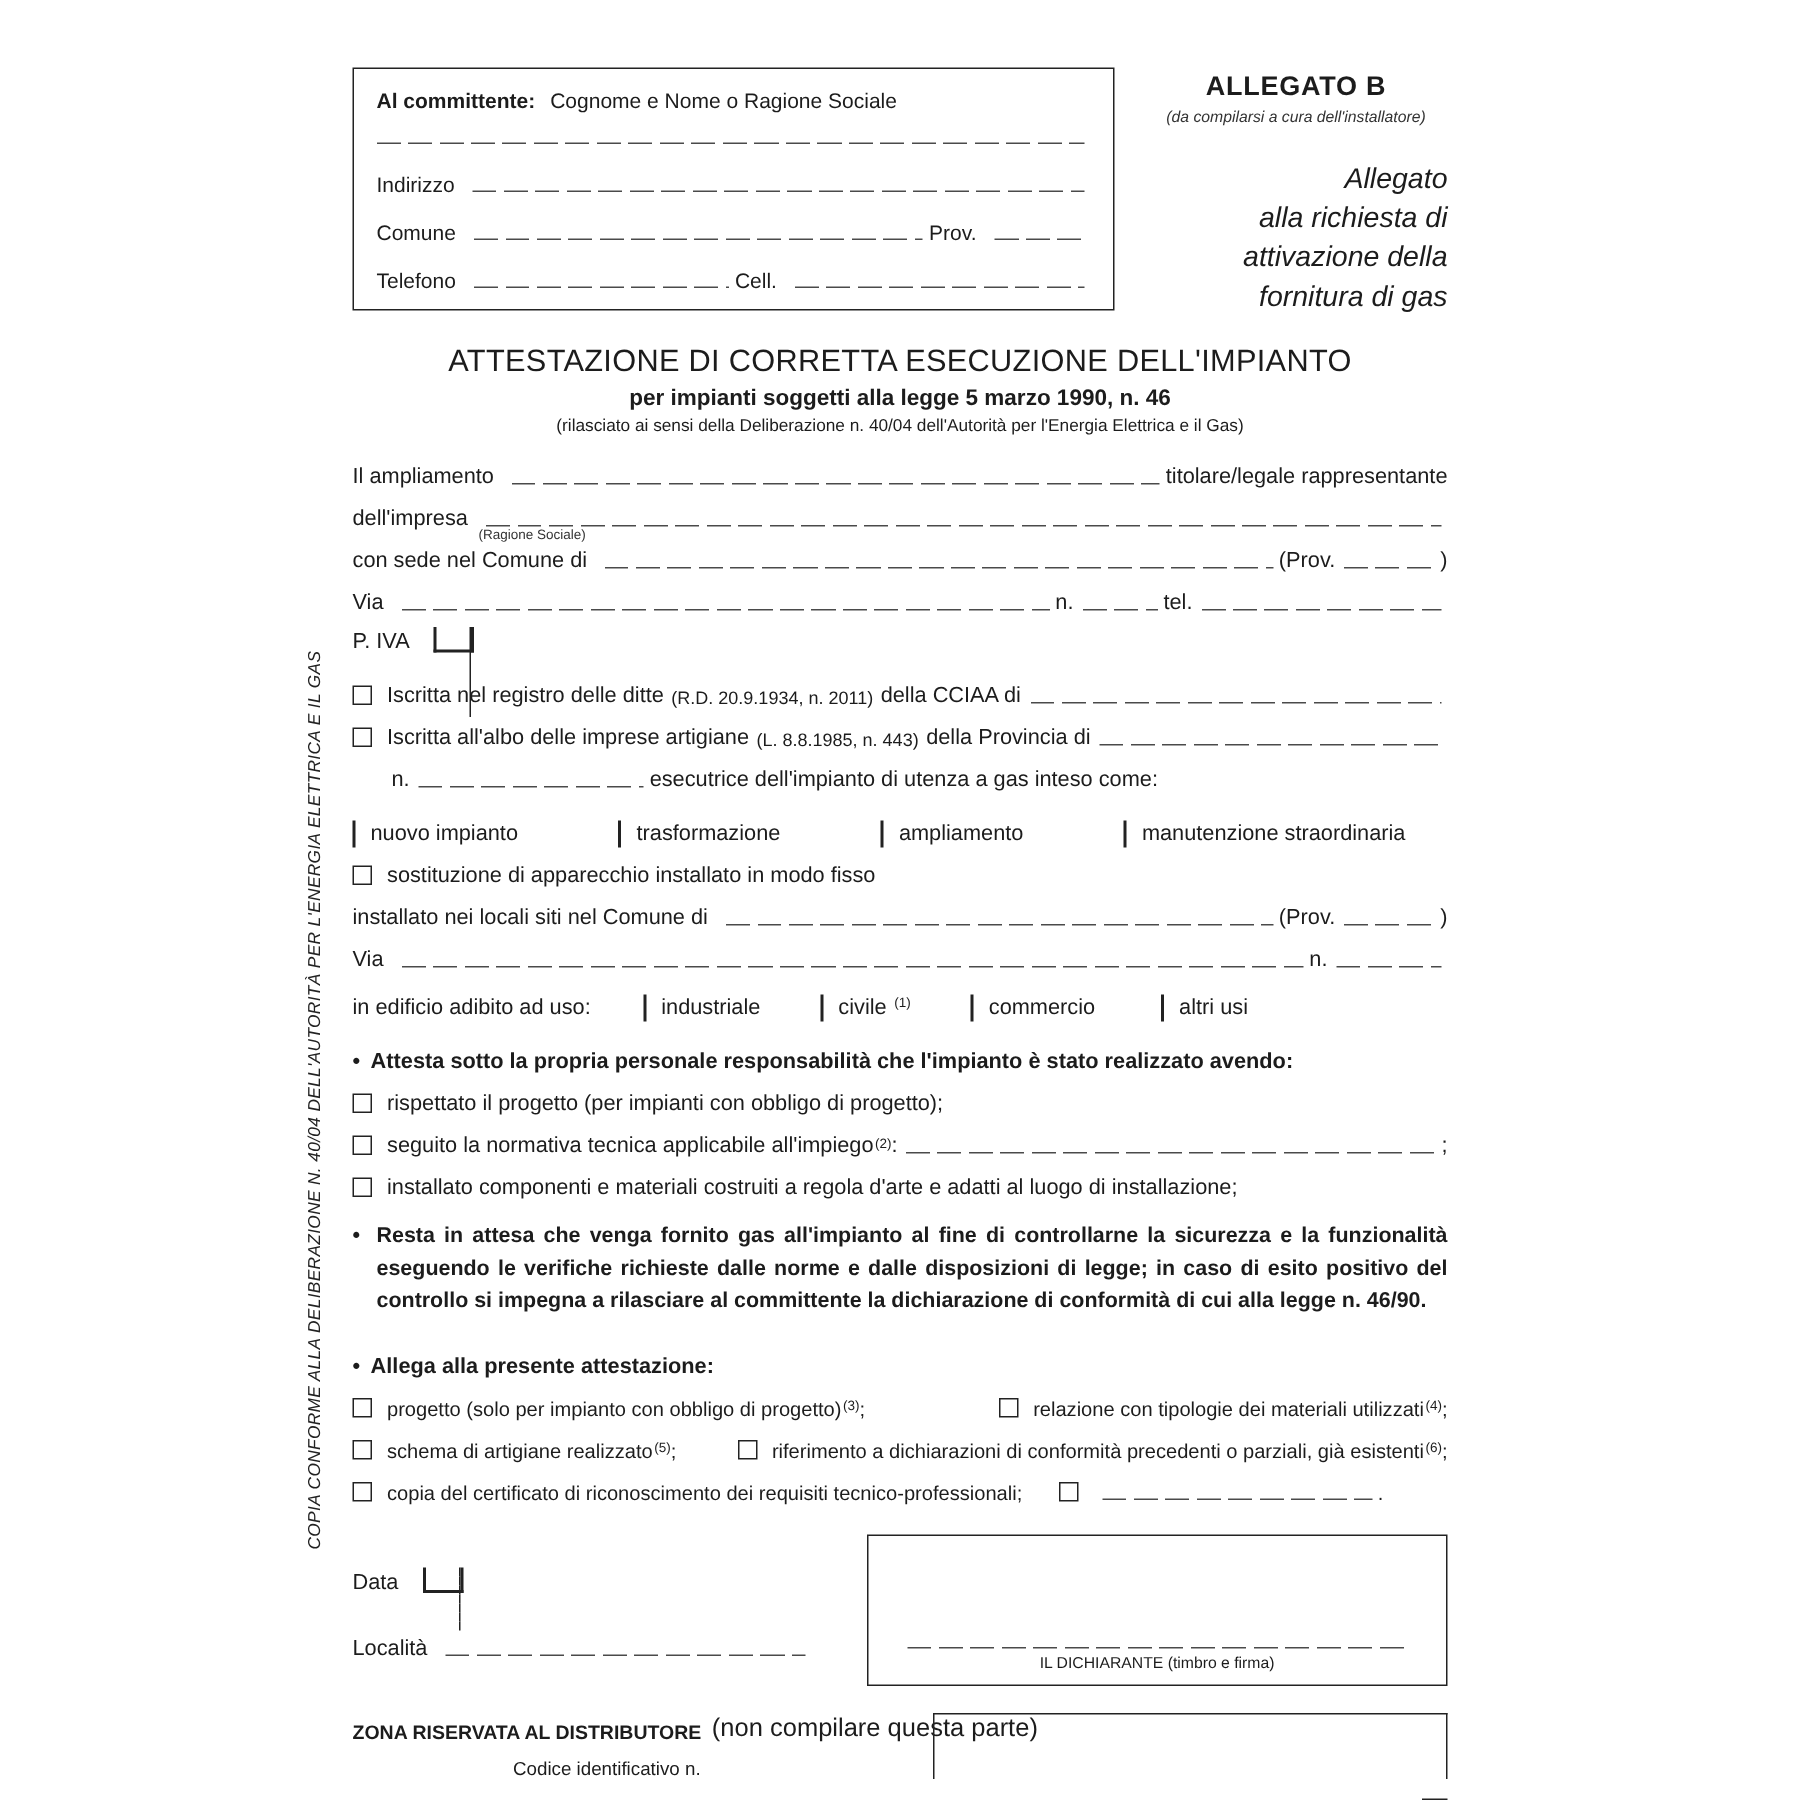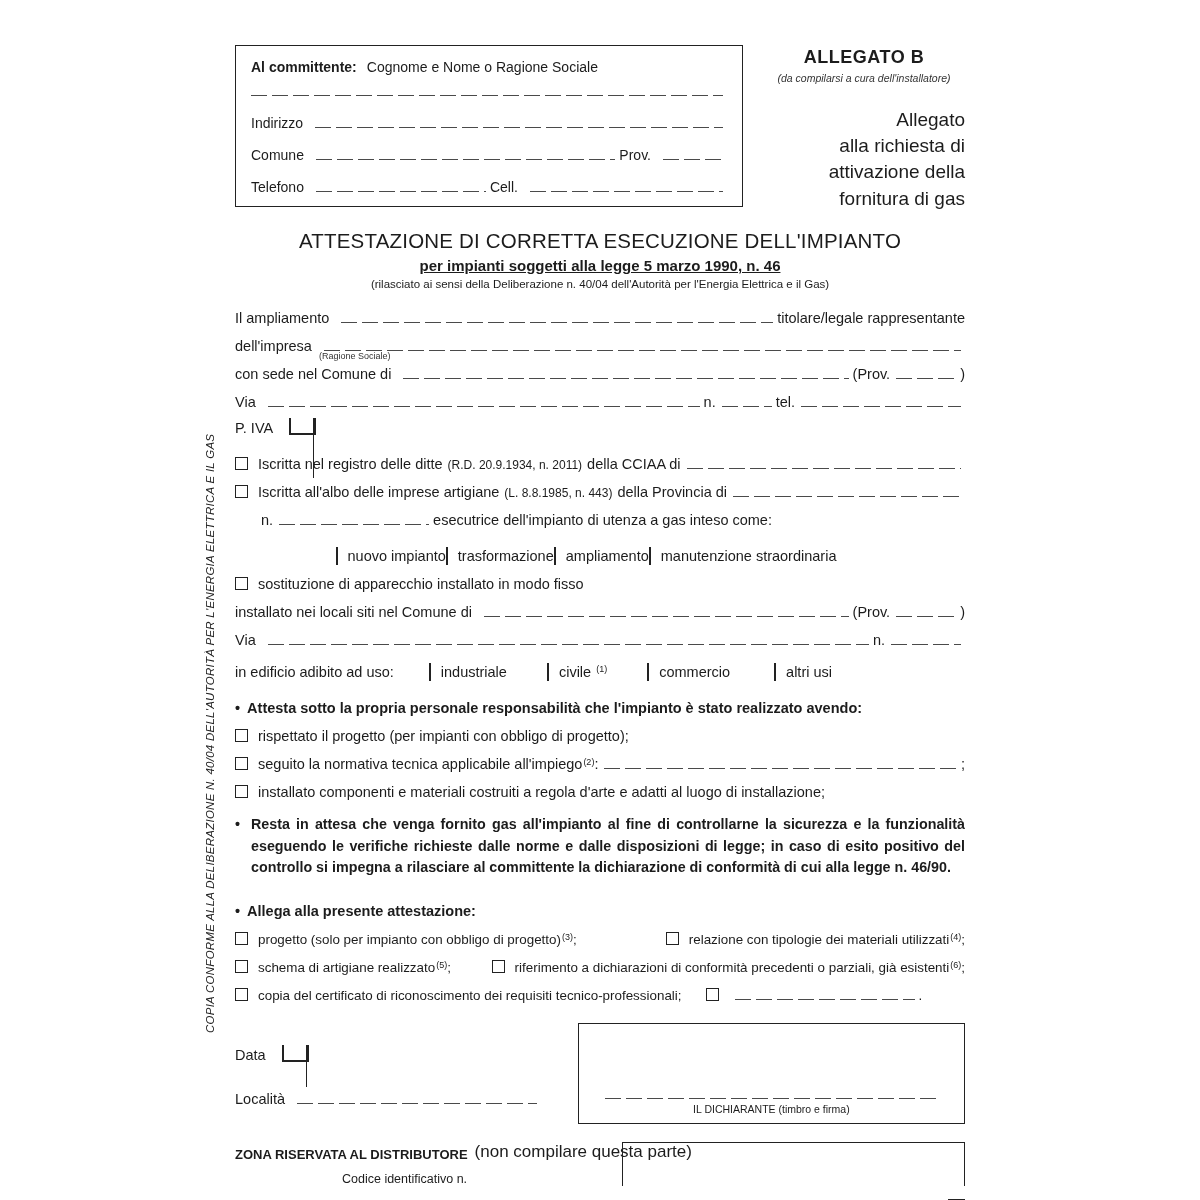--- a/index.html
+++ b/index.html
@@ -37,34 +37,34 @@
 
   
   .header-row { display:flex; height:163px; }
   .comm-box { width:508px; height:162px; box-sizing:border-box; border:1.6px solid #222;
               padding:13px 15px 12px; display:flex; flex-direction:column; justify-content:space-between;gap:16px; }
   .comm-box .row { height:auto; font-size:14px; }
   .comm-box b { margin-right:10px; font-size:14px; }
   .right-head { flex:1; padding-left:20px; }
   .alg-title { text-align:center; font-weight:bold; font-size:18px; letter-spacing:0.5px; margin-top:2px; }
   .alg-note { text-align:center; font-style:italic; font-size:10.5px; margin-top:4px; color:#333; }
-  .alg-lines { text-align:right; font-size:19px; line-height:1.38; margin-top:23px; }
+  .alg-lines { text-align:right; font-style:italic; font-size:19px; line-height:1.38; margin-top:23px; }
 
   
   .title-block { text-align:center; margin-top:21px; }
   .main-title { font-size:20.5px; font-weight:normal; letter-spacing:0.2px; }
-  .main-sub { font-size:15px; font-weight:bold; margin-top:4px;text-decoration:underline; }
+  .main-sub { font-size:15px; font-weight:bold; margin-top:4px; }
   .main-note { font-size:11.5px; margin-top:4px; }
 
   .sec { margin-top:8px; }
   .rel { position:relative; }
   .impresa-hint { position:absolute; left:84px; top:25px; font-size:9px; color:#333; }
   .indent { padding-left:26px; }
 
-  .opt-row { justify-content:center; width:702px; }
+  .opt-row { justify-content:space-between; width:702px; }
   .opt { display:flex; align-items:flex-end; }
 
   .bullet-head { font-weight:bold; }
   .bullet { margin-right:7px; }
 
   .resta { position:relative; font-weight:bold; font-size:14.3px; line-height:1.52; text-align:justify;
            padding-left:16px; margin-top:14px; }
   .resta .bullet { position:absolute; left:0; top:0; }
 
   .attach-row { justify-content:space-between; font-size:13.4px; }

